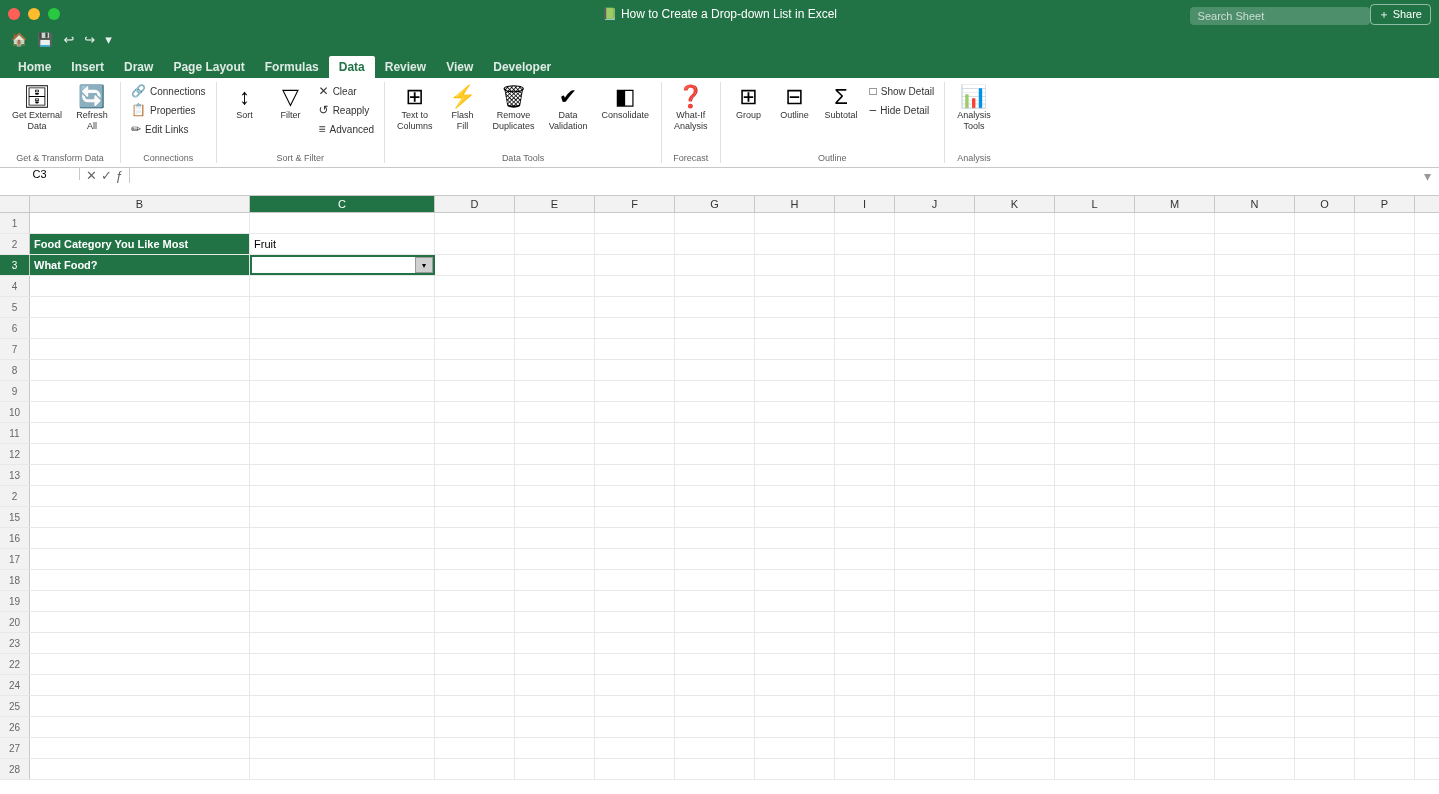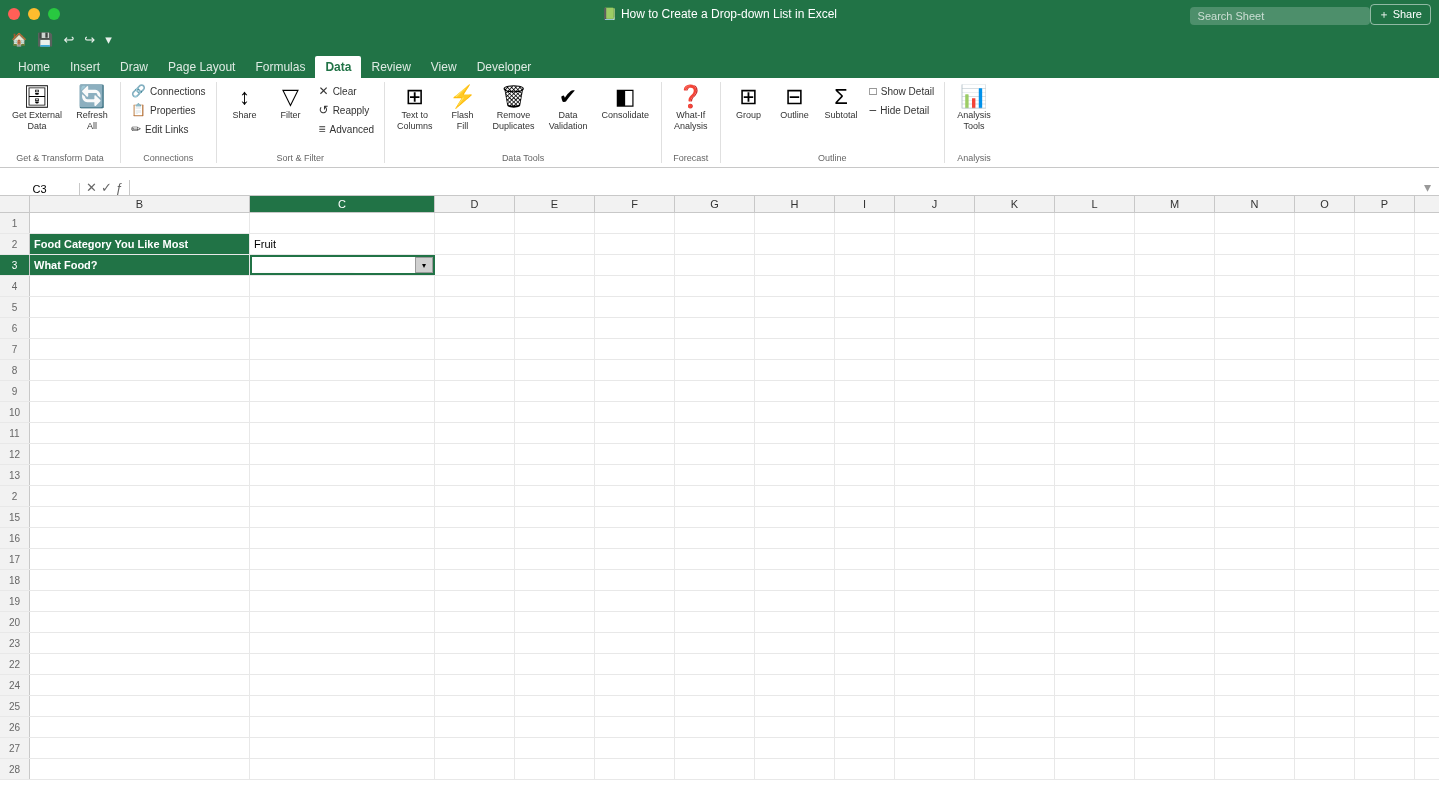--- a/index.html
+++ b/index.html
@@ -62,20 +62,21 @@
       align-items: flex-end;
       padding: 0 8px;
     }
     .ribbon-tab {
       padding: 4px 10px;
       font-size: 12px;
       color: rgba(255,255,255,0.85);
       cursor: pointer;
       border-radius: 2px 2px 0 0;
       user-select: none;
+      font-weight: bold;
     }
     .ribbon-tab.active {
       background: #fff;
       color: #217346;
       font-weight: 600;
     }
 
     
     .ribbon {
       height: 90px;
@@ -141,21 +142,21 @@
       display: flex;
       flex-direction: column;
       justify-content: center;
       gap: 1px;
     }
 
     
     .formula-bar {
       height: 28px;
       display: flex;
-      align-items: flex-end;
+      align-items: flex-start;
       border-bottom: 1px solid #c8c8c8;
       background: #fff;
     }
     .cell-ref {
       width: 80px;
       text-align: center;
       border-right: 1px solid #c8c8c8;
       font-size: 11px;
       padding: 0 4px;
       display: flex;
@@ -377,21 +378,21 @@
         </button>
       </div>
     </div>
     <span class="ribbon-group-label">Connections</span>
   </div>
 
   <div class="ribbon-group">
     <div class="ribbon-group-content">
       <button class="rb-btn">
         <span class="icon" style="font-size:22px">↕</span>
-        <span class="label">Share</span>
+        <span class="label">Sort</span>
       </button>
       <button class="rb-btn">
         <span class="icon" style="font-size:22px">▽</span>
         <span class="label">Filter</span>
       </button>
       <div class="rb-col">
         <button class="rb-btn-sm">
           <span class="icon-sm">✕</span>
           <span>Clear</span>
         </button>

